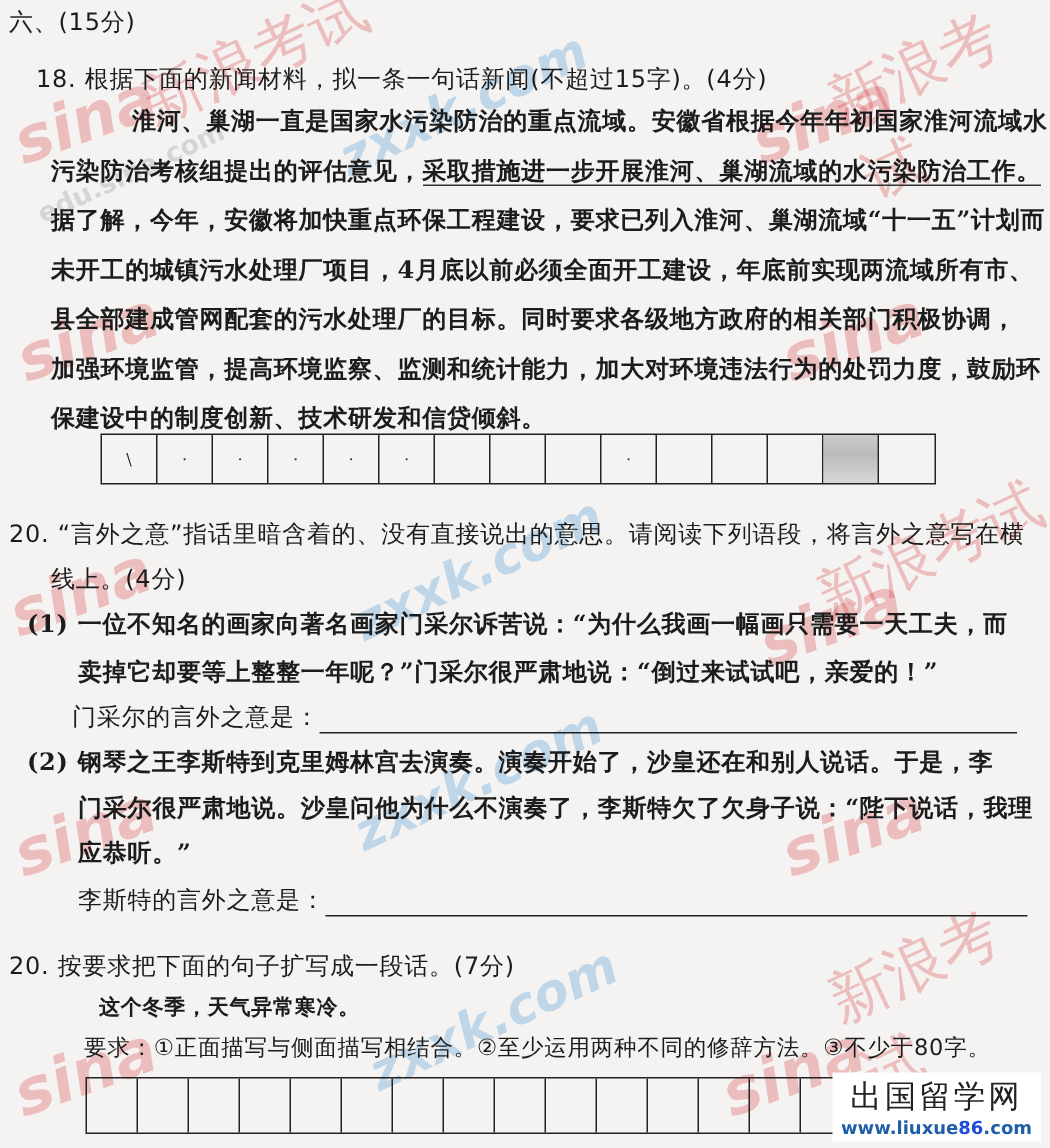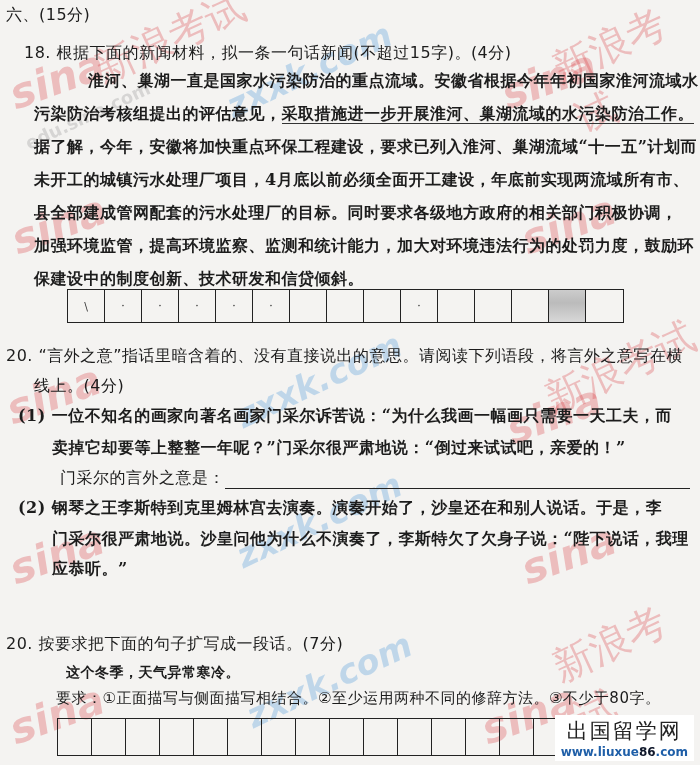--- a/index.html
+++ b/index.html
@@ -39,21 +39,21 @@
   .wm-cn { color: #d8333a; font-size: 40px; transform: rotate(-25deg); }
   .wm-edu { color: #8a8a8a; font-size: 18px; font-weight: bold; transform: rotate(-25deg); }
   .wm-zxxk { color: #3a8fd8; font-size: 34px; font-weight: bold; font-style: italic; transform: rotate(-25deg); }
   .logo {
     position: absolute; right: 6px; bottom: 4px; background: #fff;
     text-align: center; padding: 2px 6px;
     font-family: "DejaVu Sans", sans-serif;
   }
   .logo .cn { font-size: 21px; color: #222; letter-spacing: 2px; }
   .logo .url { font-size: 12px; color: #1f5fa8; font-weight: bold; }
-  .logo .url .hl { color: #0f172a; }
+  .logo .url .hl { color: #1d4ed8; }
 </style>
 </head>
 <body>
 
 <div class="page">
 
   <div class="wm wm-sina" style="left:8px;top:55px;transform:rotate(-20deg);">sina</div>
   <div class="wm wm-cn" style="left:90px;top:10px;">新浪考试</div>
   <div class="wm wm-edu" style="left:20px;top:105px;">edu.sina.com</div>
   <div class="wm wm-sina" style="left:500px;top:55px;transform:rotate(-20deg);">sina</div>
@@ -102,27 +102,30 @@
     <div class="cell" style="width:37px"></div>
     <div class="cell shaded" style="width:37px"></div>
     <div class="cell" style="width:37px"></div>
   </div>
 
   <div class="line sans" style="left:6px;top:345px;">20. “言外之意”指话里暗含着的、没有直接说出的意思。请阅读下列语段，将言外之意写在横</div>
   <div class="line sans" style="left:34px;top:375px;">线上。(4分)</div>
 
   <div class="line bold" style="left:18px;top:405px;">(1) 一位不知名的画家向著名画家门采尔诉苦说：“为什么我画一幅画只需要一天工夫，而</div>
   <div class="line bold" style="left:52px;top:437px;">卖掉它却要等上整整一年呢？”门采尔很严肃地说：“倒过来试试吧，亲爱的！”</div>
-  <div class="line sans" style="left:60px;top:467px;">
+  <div class="line sans" style="left:48px;top:467px;">
     <span>门采尔的言外之意是：</span><span class="blank" style="width:465px"></span>
   </div>
 
   <div class="line bold" style="left:18px;top:497px;">(2) 钢琴之王李斯特到克里姆林宫去演奏。演奏开始了，沙皇还在和别人说话。于是，李</div>
   <div class="line bold" style="left:52px;top:528px;">门采尔很严肃地说。沙皇问他为什么不演奏了，李斯特欠了欠身子说：“陛下说话，我理</div>
   <div class="line bold" style="left:52px;top:558px;">应恭听。”</div>
+  <div class="line sans" style="left:52px;top:589px;">
+    <span>李斯特的言外之意是：</span><span class="blank" style="width:468px"></span>
+  </div>
 
   <div class="line sans" style="left:6px;top:633px;">20. 按要求把下面的句子扩写成一段话。(7分)</div>
   <div class="line bold" style="left:66px;top:661px;font-size:14px;text-align:right;">这个冬季，天气异常寒冷。</div>
   <div class="line sans" style="left:56px;top:687px;font-size:15px;">要求：①正面描写与侧面描写相结合。②至少运用两种不同的修辞方法。③不少于80字。</div>
 
   <div class="grid" style="left:57px;top:718px;height:36px;">
     <div class="cell" style="width:34px"></div>
     <div class="cell" style="width:34px"></div>
     <div class="cell" style="width:34px"></div>
     <div class="cell" style="width:34px"></div>

